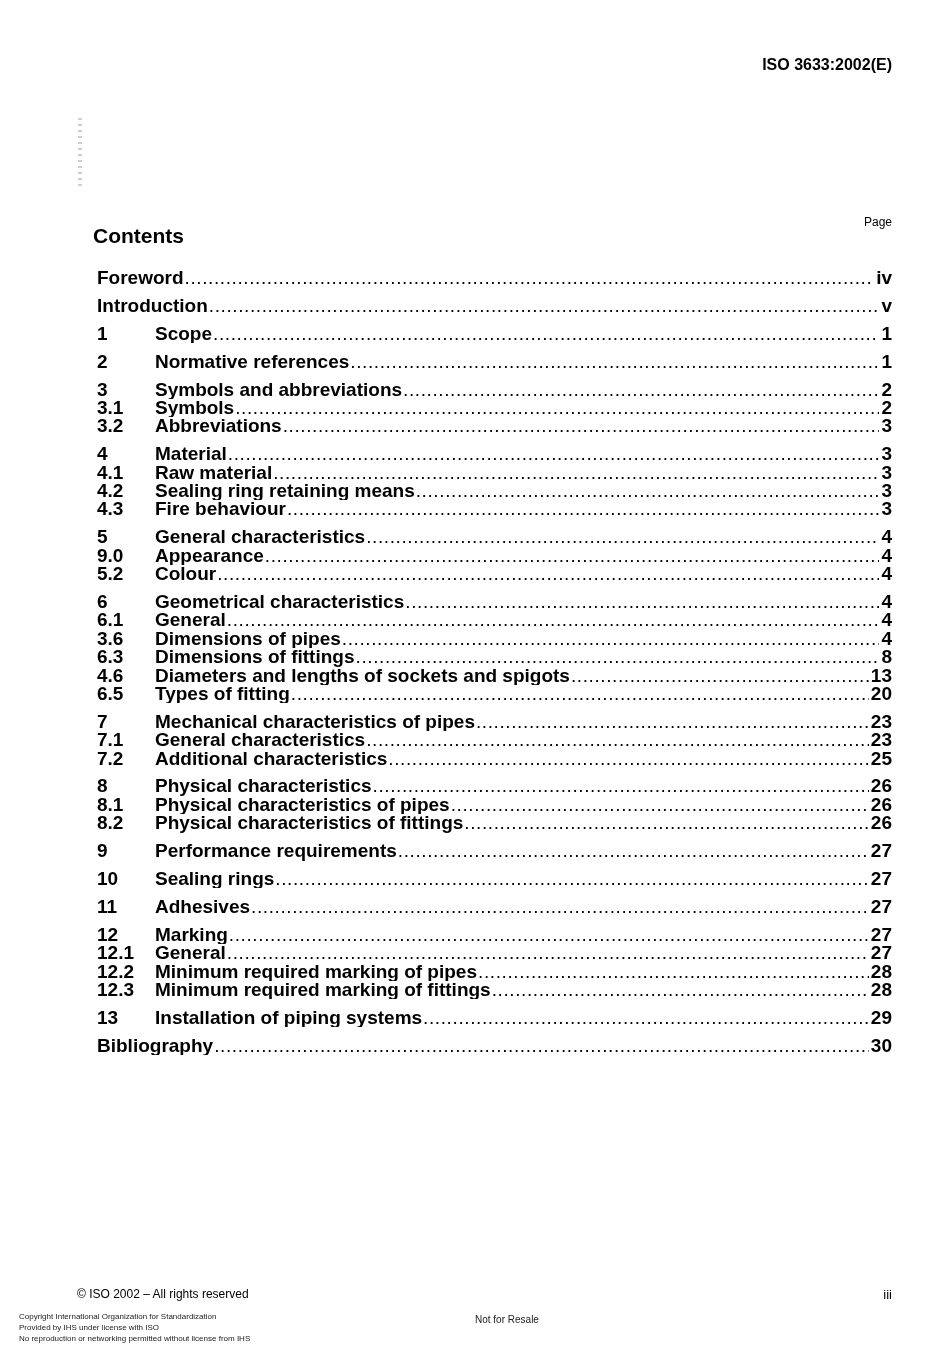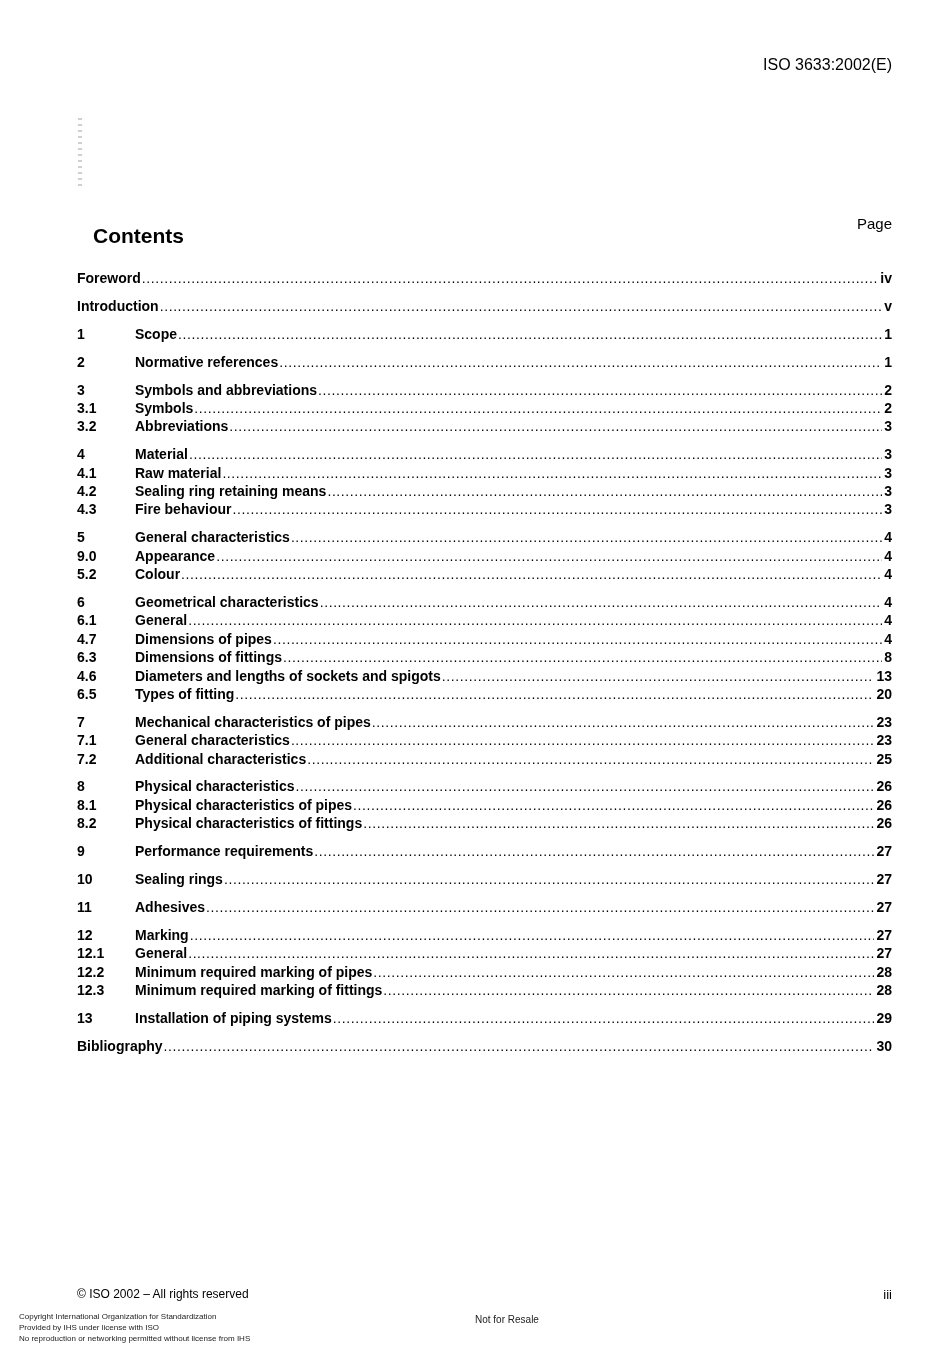--- a/index.html
+++ b/index.html
@@ -13,21 +13,21 @@
       position: relative;
       overflow: hidden;
       font-family: "Liberation Sans", sans-serif;
       color: #000000;
     }
     .doc-id {
       position: absolute;
       top: 56px;
       right: 58px;
       font-size: 16px;
-      font-weight: normal;
+      font-weight: bold;
     }
     .side-marks {
       position: absolute;
       left: 78px;
       top: 118px;
       width: 4px;
       height: 72px;
       background: repeating-linear-gradient(to bottom, #bbbbbb 0px, #bbbbbb 2px, transparent 2px, transparent 6px);
       opacity: 0.7;
     }
@@ -35,37 +35,38 @@
       position: absolute;
       left: 77px;
       top: 208px;
       font-size: 21px;
       font-weight: bold;
     }
     .page-label {
       position: absolute;
       right: 58px;
       top: 215px;
-      font-size: 15px;
+      font-size: 12px;
     }
     .toc {
       position: absolute;
       left: 77px;
       top: 269px;
       width: 815px;
     }
     .toc-row {
       display: flex;
       align-items: baseline;
-      font-size: 14px;
+      font-size: 19px;
       font-weight: bold;
       height: 18.4px;
       line-height: 18.4px;
       overflow: hidden;
       white-space: nowrap;
+      margin-left: 20px;
     }
     .toc-row.gap {
       margin-top: 9.5px;
     }
     .toc-num {
       width: 58px;
       flex: 0 0 58px;
     }
     .toc-title {
       flex: 0 0 auto;
@@ -217,21 +218,21 @@
       <span class="toc-dots"></span>
       <span class="toc-page">4</span>
     </div>
     <div class="toc-row">
       <span class="toc-num">6.1</span>
       <span class="toc-title">General</span>
       <span class="toc-dots"></span>
       <span class="toc-page">4</span>
     </div>
     <div class="toc-row">
-      <span class="toc-num">4.7</span>
+      <span class="toc-num">3.6</span>
       <span class="toc-title">Dimensions of pipes</span>
       <span class="toc-dots"></span>
       <span class="toc-page">4</span>
     </div>
     <div class="toc-row">
       <span class="toc-num">6.3</span>
       <span class="toc-title">Dimensions of fittings</span>
       <span class="toc-dots"></span>
       <span class="toc-page">8</span>
     </div>

